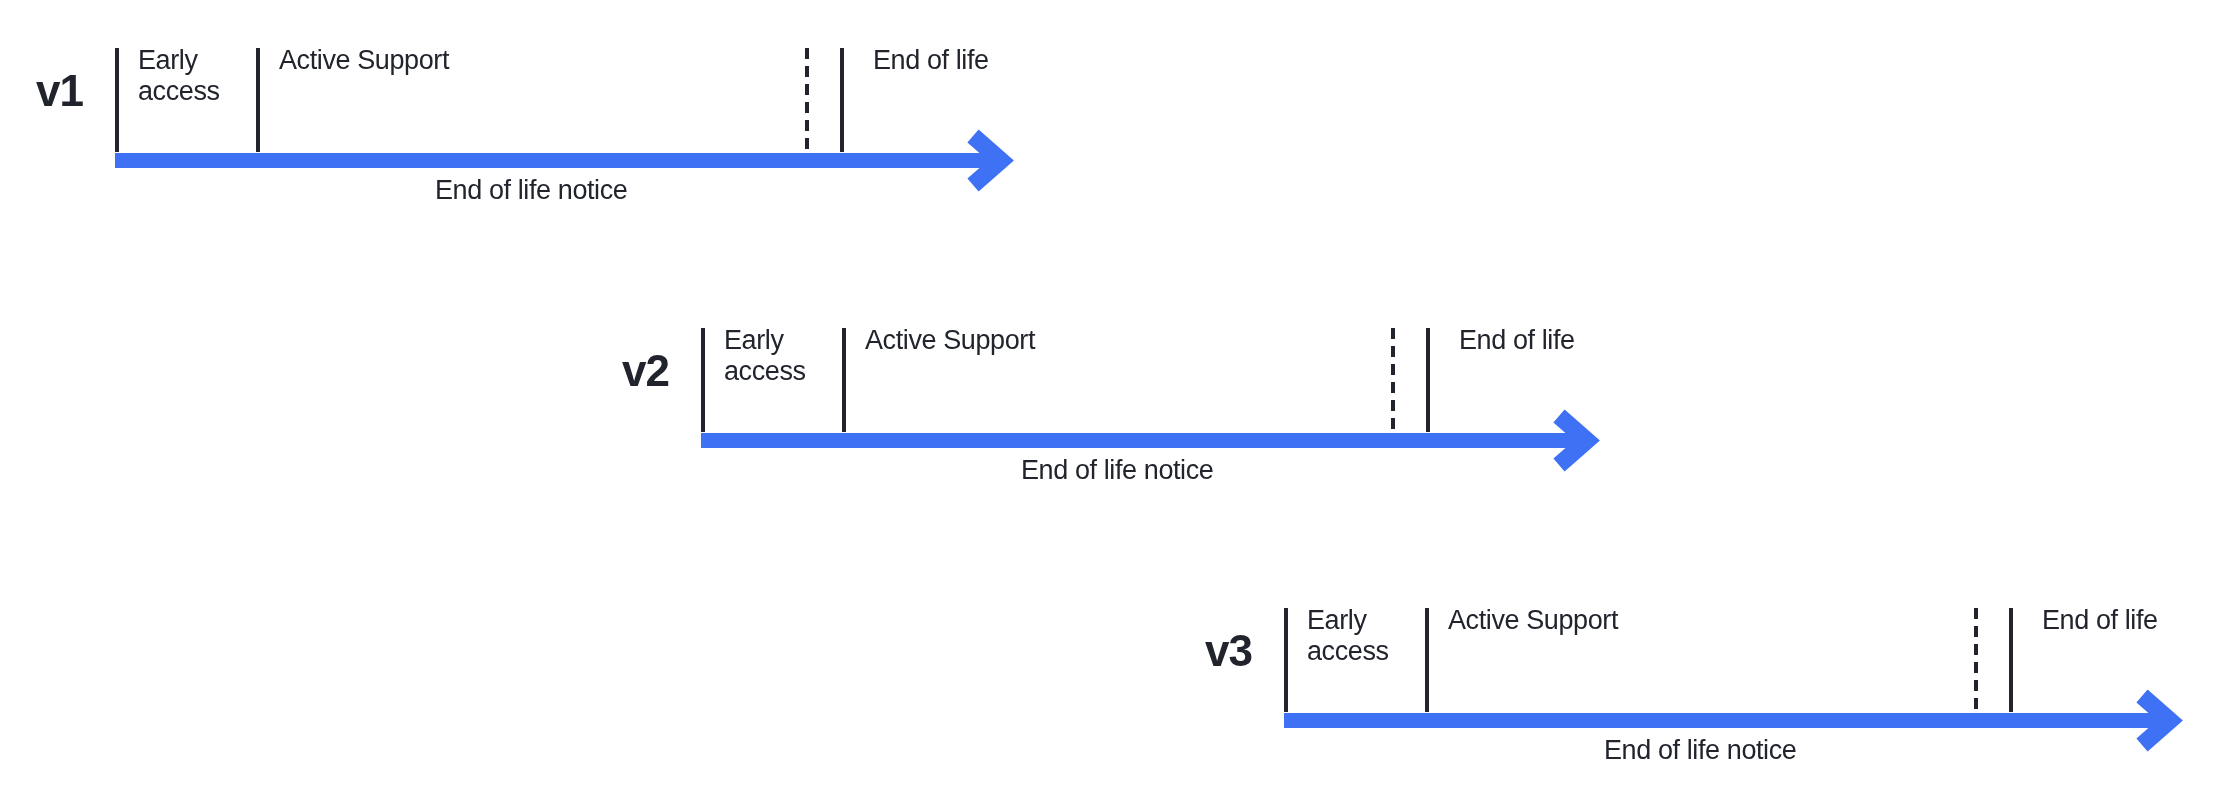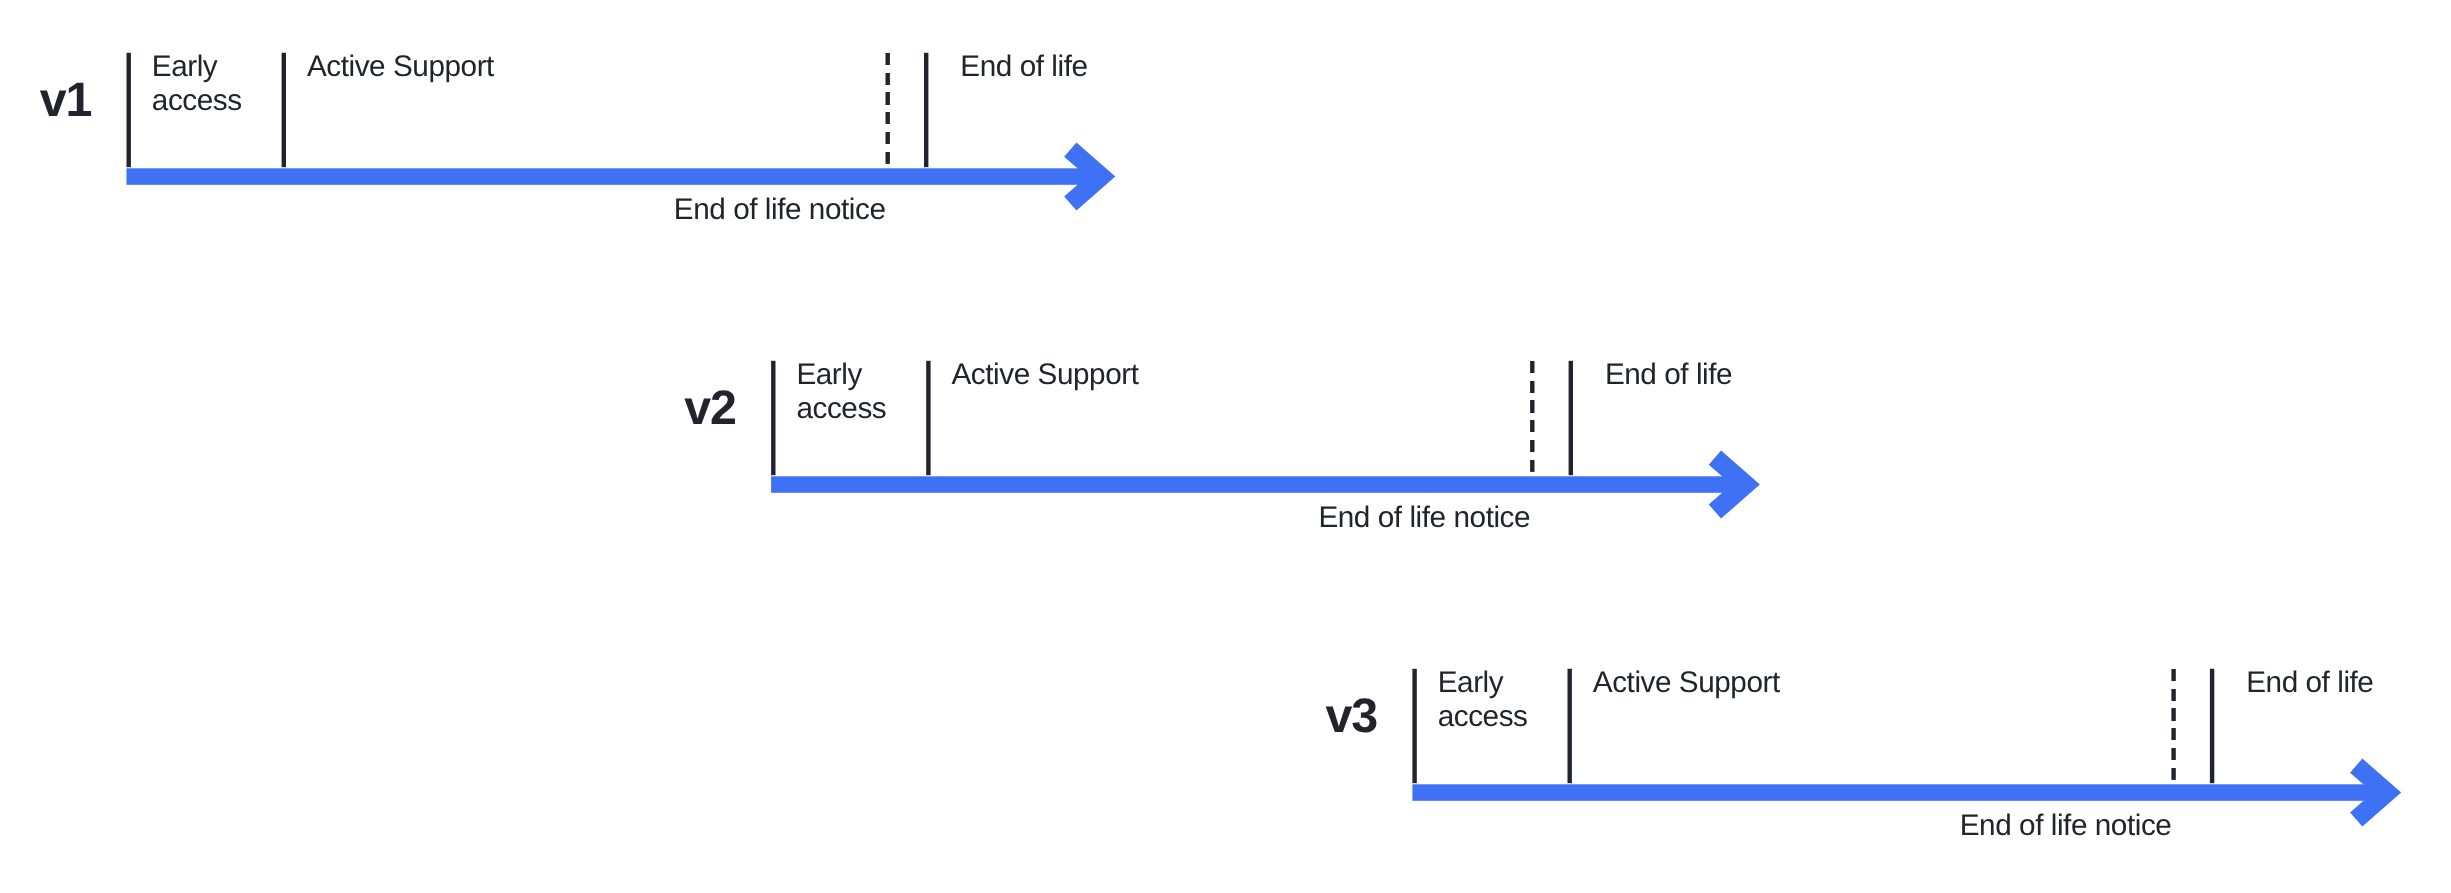--- a/index.html
+++ b/index.html
@@ -51,21 +51,21 @@
   .lbl{
     position:absolute;
     font-size:27px;
     line-height:31px;
     font-weight:400;
     letter-spacing:-0.4px;
   }
   .lbl.early{left:21px;top:-3px;width:118px;}
   .lbl.active{left:162px;top:-3px;white-space:nowrap;}
   .lbl.eol{left:756px;top:-3px;white-space:nowrap;}
-  .lbl.notice{left:318px;top:127px;width:370px;text-align:right;white-space:nowrap;}
+  .lbl.notice{left:318px;top:127px;width:370px;white-space:nowrap;}
 
   .arrow-svg{
     position:absolute;
     left:-2px;top:76px;
     width:910px;height:76px;
     display:block;
     overflow:visible;
   }
   .arrow-shaft{fill:var(--arrow);}
   .arrow-head{stroke:var(--arrow);stroke-width:17;fill:none;stroke-linejoin:miter;stroke-miterlimit:10;stroke-linecap:butt;}

